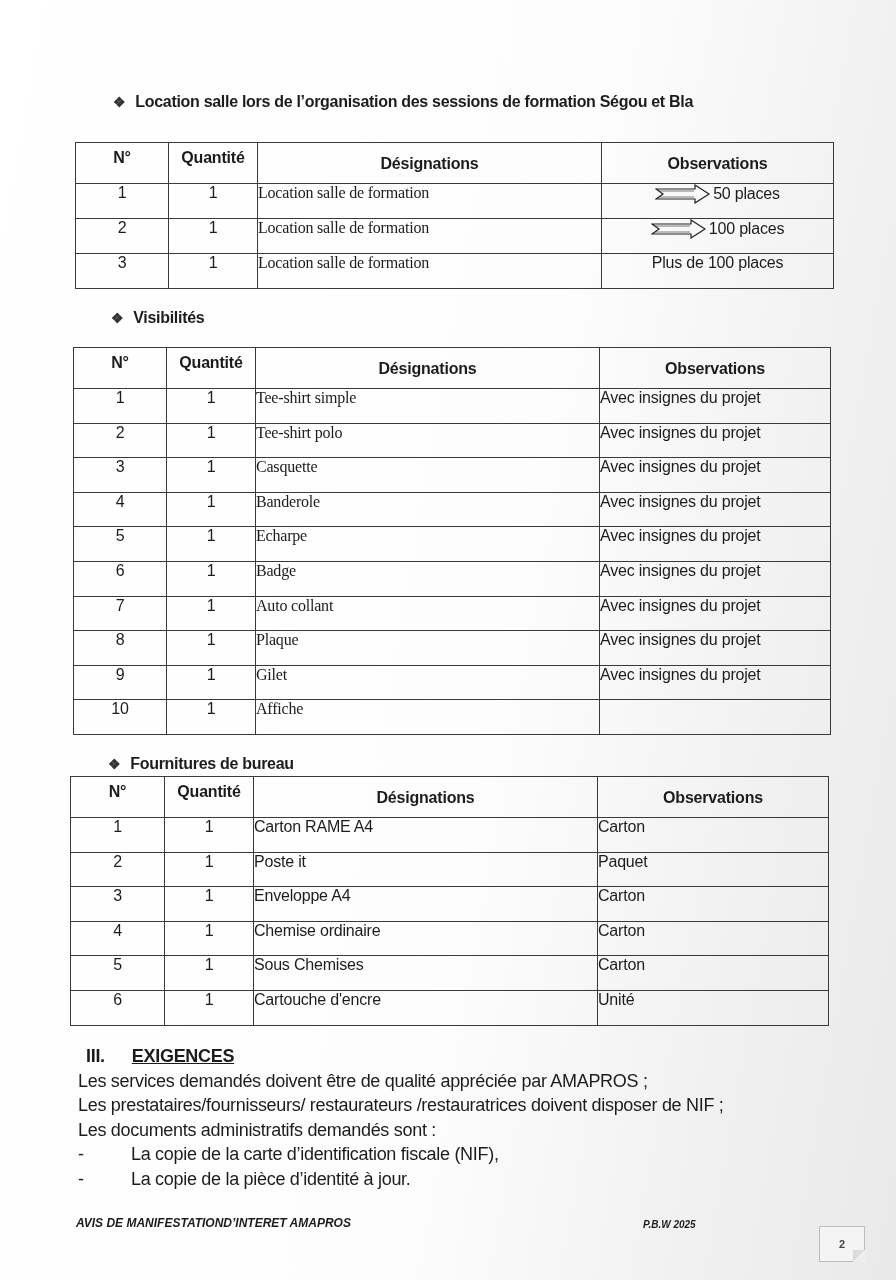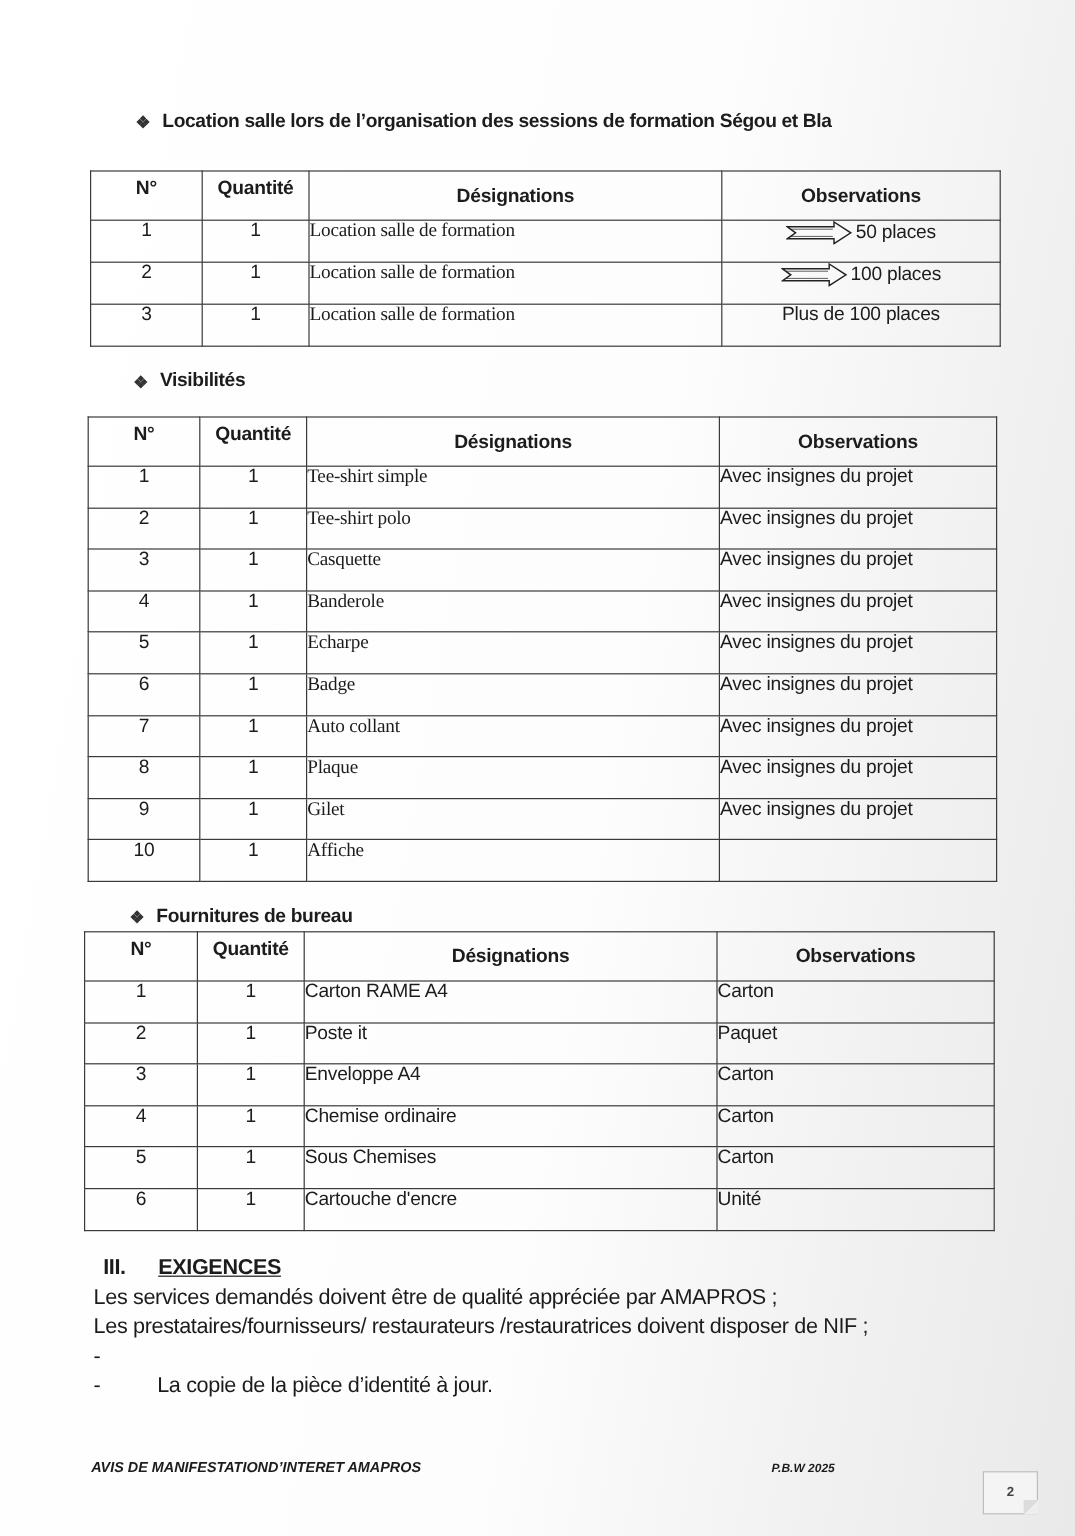--- a/index.html
+++ b/index.html
@@ -246,22 +246,24 @@
     </tbody>
 </table>
 
 <div class="exig">
   <div class="head">
     <span>III.</span>
     <u>EXIGENCES</u>
   </div>
   <div>Les services demandés doivent être de qualité appréciée par AMAPROS ;</div>
   <div>Les prestataires/fournisseurs/ restaurateurs /restauratrices  doivent disposer  de NIF ;</div>
+  <div>Les documents administratifs demandés sont :</div>
   <div class="dash">
     <span class="d">-</span>
+    <span>La copie de la carte d’identification fiscale (NIF),</span>
   </div>
   <div class="dash">
     <span class="d">-</span>
     <span>La copie de la pièce d’identité à jour.</span>
   </div>
 </div>
 
 <div class="footer-left">AVIS DE MANIFESTATIOND’INTERET AMAPROS</div>
 <div class="footer-mid">P.B.W 2025</div>
 <div class="page-badge">

